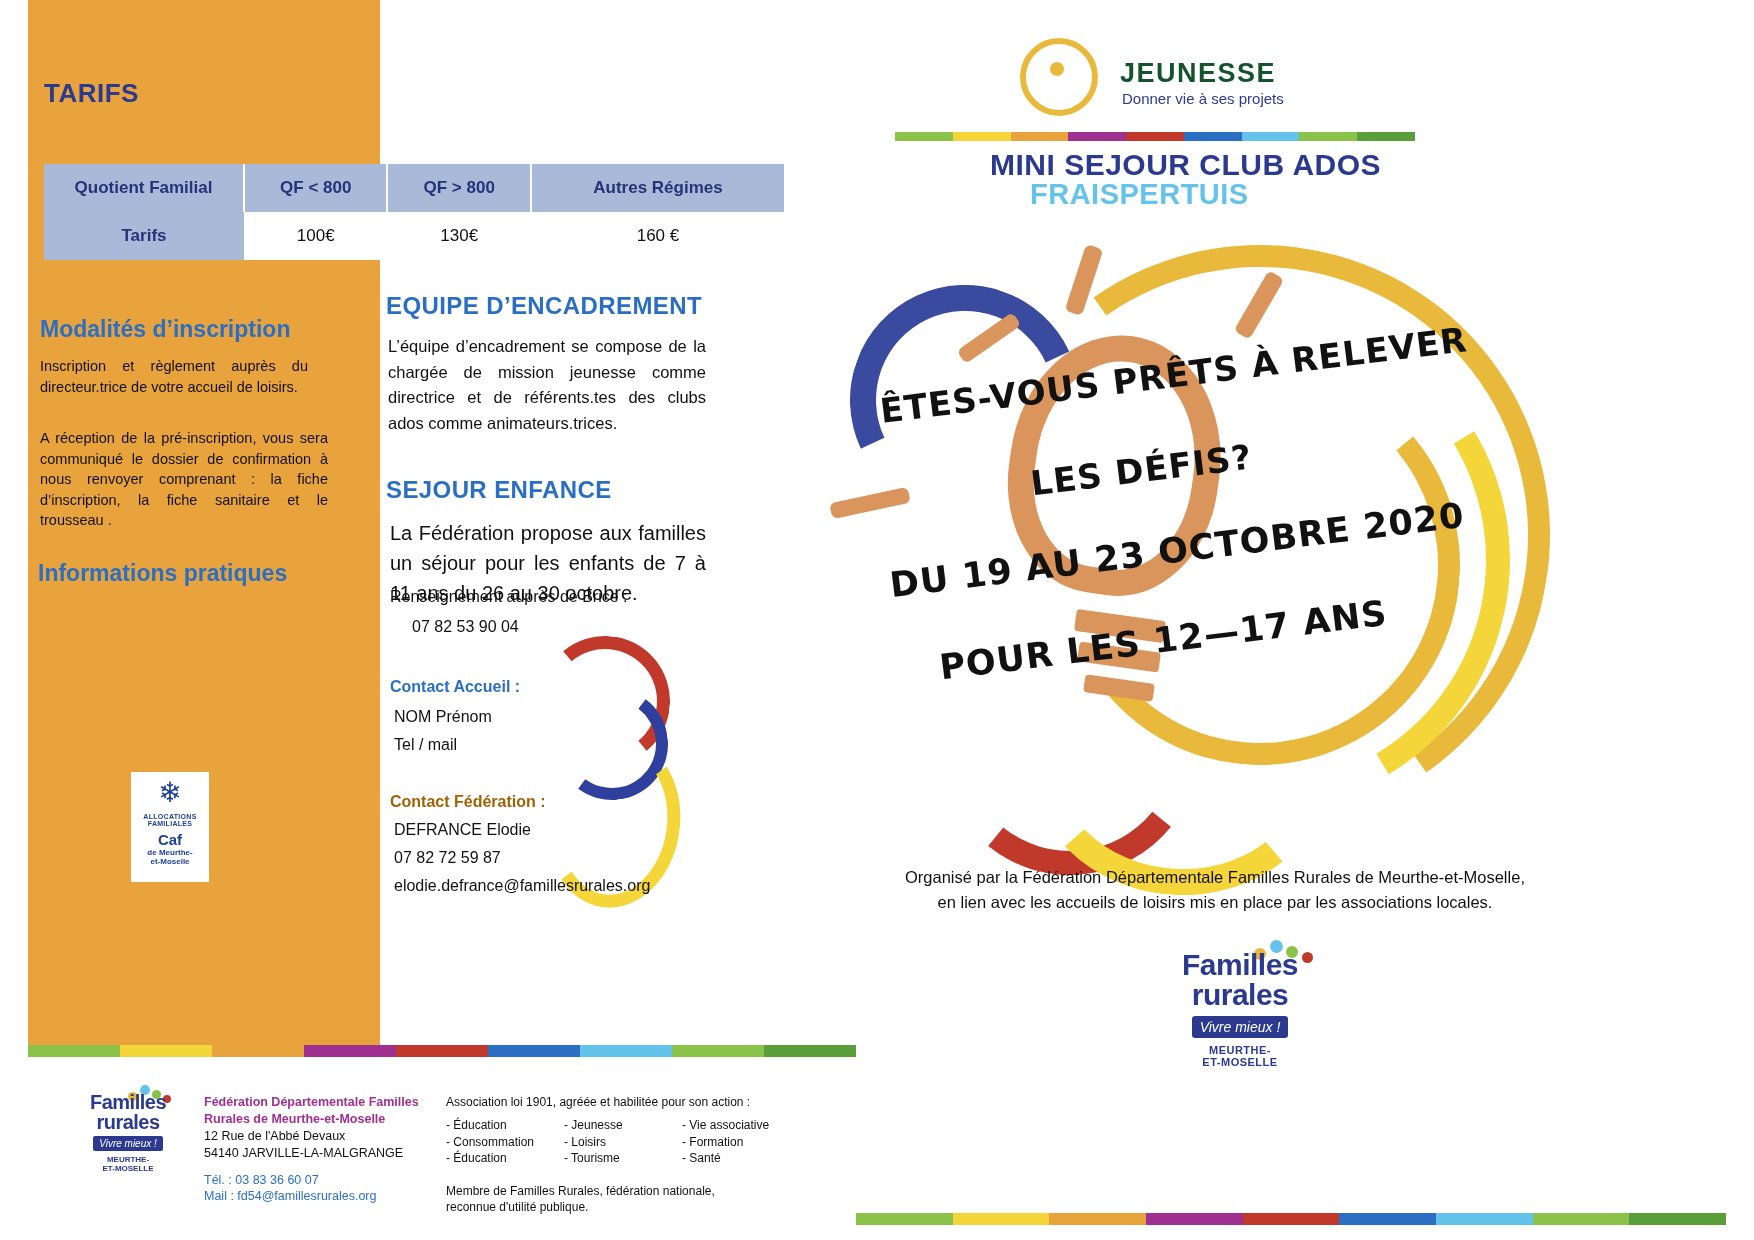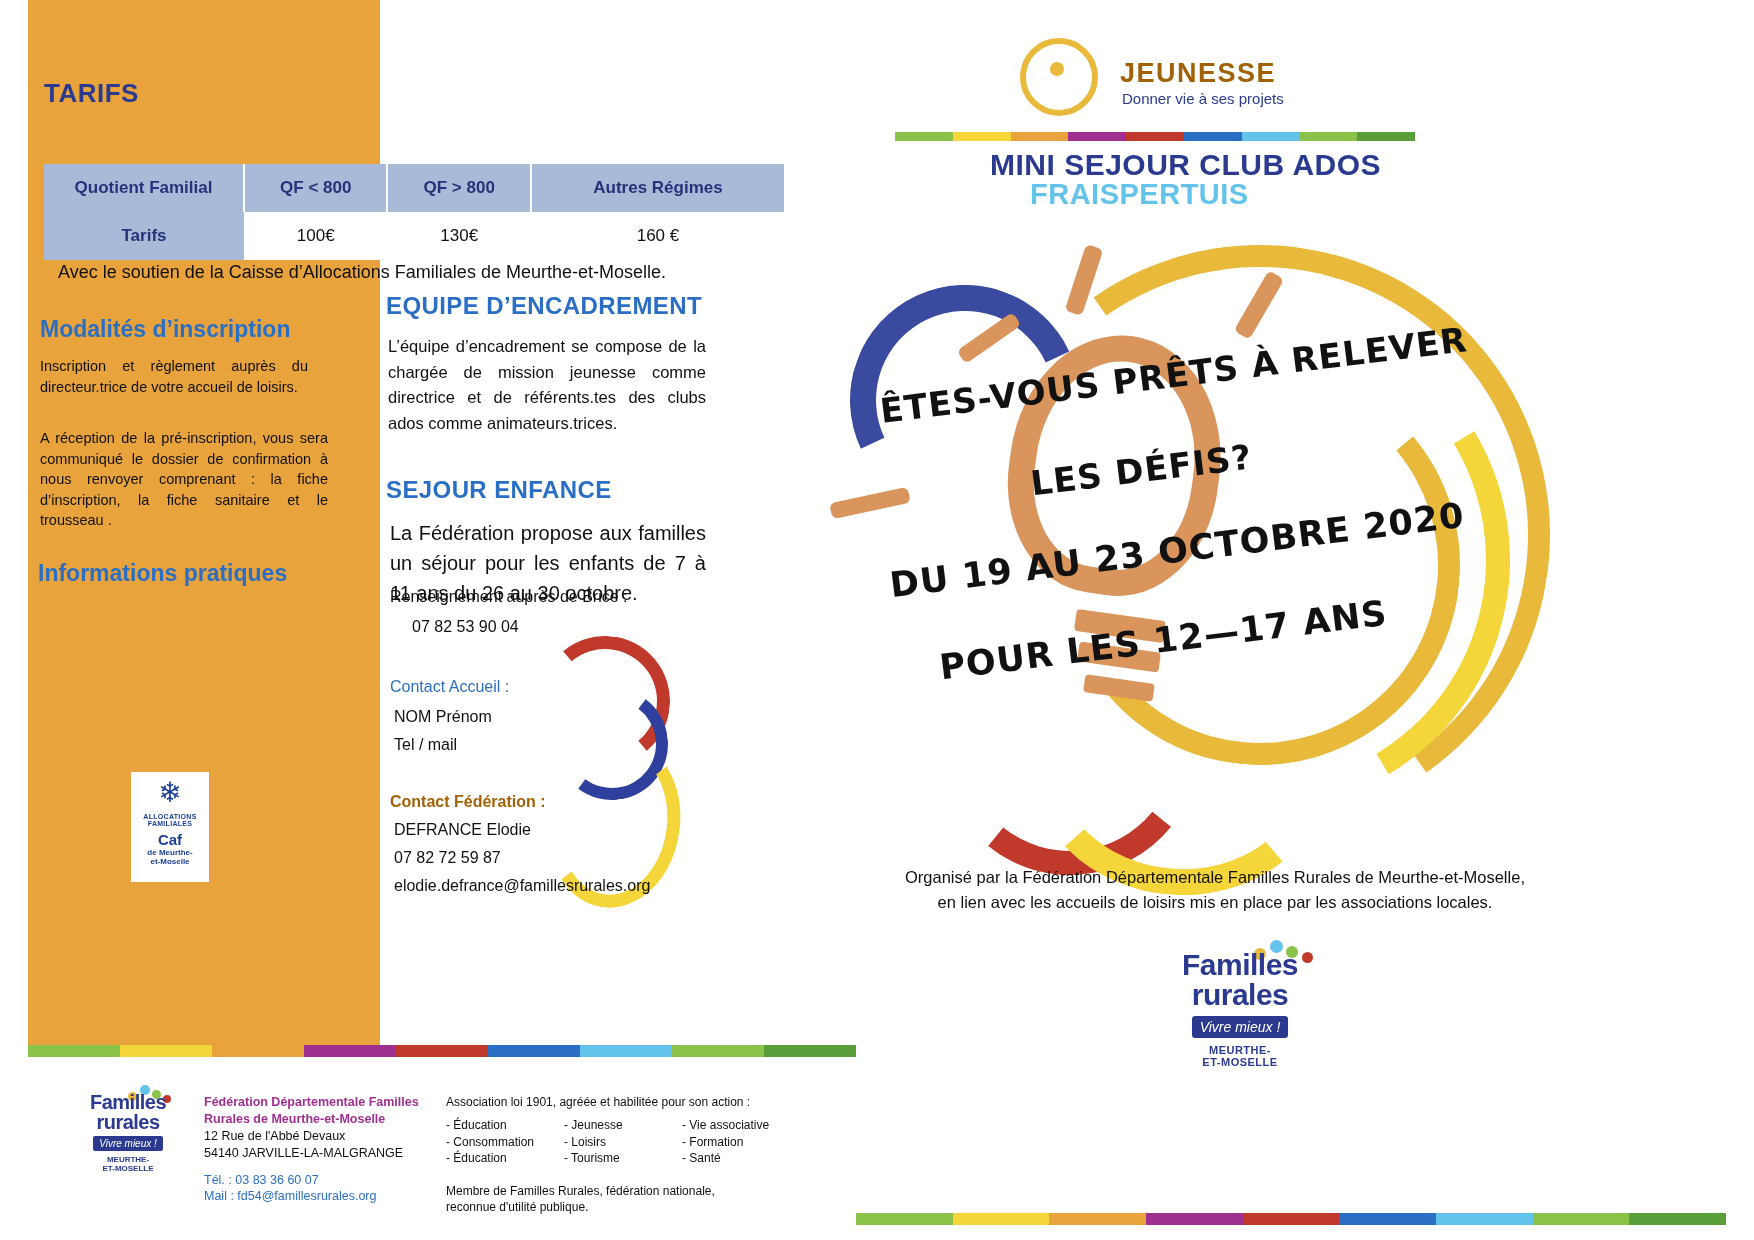--- a/index.html
+++ b/index.html
@@ -84,21 +84,21 @@
     font-size: 16.5px; line-height: 1.55; color: #111; text-align: justify;
   }
   .sejour-title { position: absolute; left: 386px; top: 476px; font-size: 24px; font-weight: bold; color: #2b6fc4; letter-spacing:.4px;}
   .sejour-body {
     position: absolute; left: 390px; top: 518px; width: 316px;
     font-size: 20px; line-height: 1.5; color: #111; text-align: justify;
   }
   .sejour-rens { position: absolute; left: 390px; top: 588px; width: 320px; font-size: 16px; color: #111; }
   .sejour-tel { position: absolute; left: 390px; top: 618px; font-size: 16px; color: #111; margin-left: 22px; }
 
-  .contact-accueil-t { position: absolute; left: 390px; top: 678px; font-size: 16px; font-weight: normal; color: #2b6fc4; }
+  .contact-accueil-t { position: absolute; left: 390px; top: 678px; font-size: 16px; font-weight: bold; color: #2b6fc4; }
   .contact-accueil-1 { position: absolute; left: 394px; top: 708px; font-size: 16px; color: #111; }
   .contact-accueil-2 { position: absolute; left: 394px; top: 736px; font-size: 16px; color: #111; }
   .contact-fed-t { position: absolute; left: 390px; top: 793px; font-size: 16px; font-weight: bold; color: #a16207; }
   .contact-fed-1 { position: absolute; left: 394px; top: 821px; font-size: 16px; color: #111; }
   .contact-fed-2 { position: absolute; left: 394px; top: 849px; font-size: 16px; color: #111; }
   .contact-fed-3 { position: absolute; left: 394px; top: 877px; font-size: 16px; color: #111; text-align: right; }
 
   
   .arc { position: absolute; border-style: solid; border-color: transparent; border-radius: 50%; }
   .arc-red {
@@ -128,21 +128,21 @@
     background: #ffffff; border-radius: 50%;
   }
   .jeunesse-dot {
     position: absolute; left: 30px; top: 24px; width: 14px; height: 14px;
     border-radius: 50%; background: #e8b93a;
   }
   .jeunesse-tail {
     position: absolute; left: 24px; top: 42px; width: 12px; height: 12px;
     background: #ffffff; transform: rotate(25deg);
   }
-  .jeunesse-title { position: absolute; left: 1120px; top: 58px; font-size: 27px; font-weight: bold; color: #a16207; letter-spacing: 1.5px; }
+  .jeunesse-title { position: absolute; left: 1120px; top: 58px; font-size: 27px; font-weight: bold; color: #14532d; letter-spacing: 1.5px; }
   .jeunesse-sub { position: absolute; left: 1122px; top: 90px; font-size: 15px; color: #2b3a8f; }
 
   .rainbow-bar {
     position: absolute; left: 895px; top: 132px; width: 520px; height: 9px;
     display: flex;
   }
   .rainbow-bar span { flex: 1 1 0; display:block; height:100%; }
 
   .mini-title { position: absolute; left: 990px; top: 148px; font-size: 30px; font-weight: bold; color: #2b3a8f; letter-spacing: .5px;}
   .mini-sub { position: absolute; left: 1030px; top: 178px; font-size: 29px; font-weight: bold; color: #63c3ea; letter-spacing: .5px;}
@@ -256,21 +256,20 @@
     </tr>
     <tr class="body">
       <td>Tarifs</td>
       <td>100€</td>
       <td>130€</td>
       <td>160 €</td>
     </tr>
   </tbody>
     </table>
 
-  <div class="tarif-note">Avec le soutien de la Caisse d’Allocations Familiales de Meurthe-et-Moselle.</div>
 
   <div class="h-blue modalites-title">Modalités d’inscription</div>
   <div class="modalites-p1">Inscription et règlement auprès du directeur.trice de votre accueil de loisirs.</div>
   <div class="modalites-p2">A réception de la pré-inscription, vous sera communiqué le dossier de confirmation à nous renvoyer comprenant : la fiche d’inscription, la fiche sanitaire et le trousseau .</div>
 
   <div class="h-blue infos-title">Informations pratiques</div>
 
   <div class="caf-logo">
     <div class="fleur">❄</div>
     <div class="l1">ALLOCATIONS</div>

